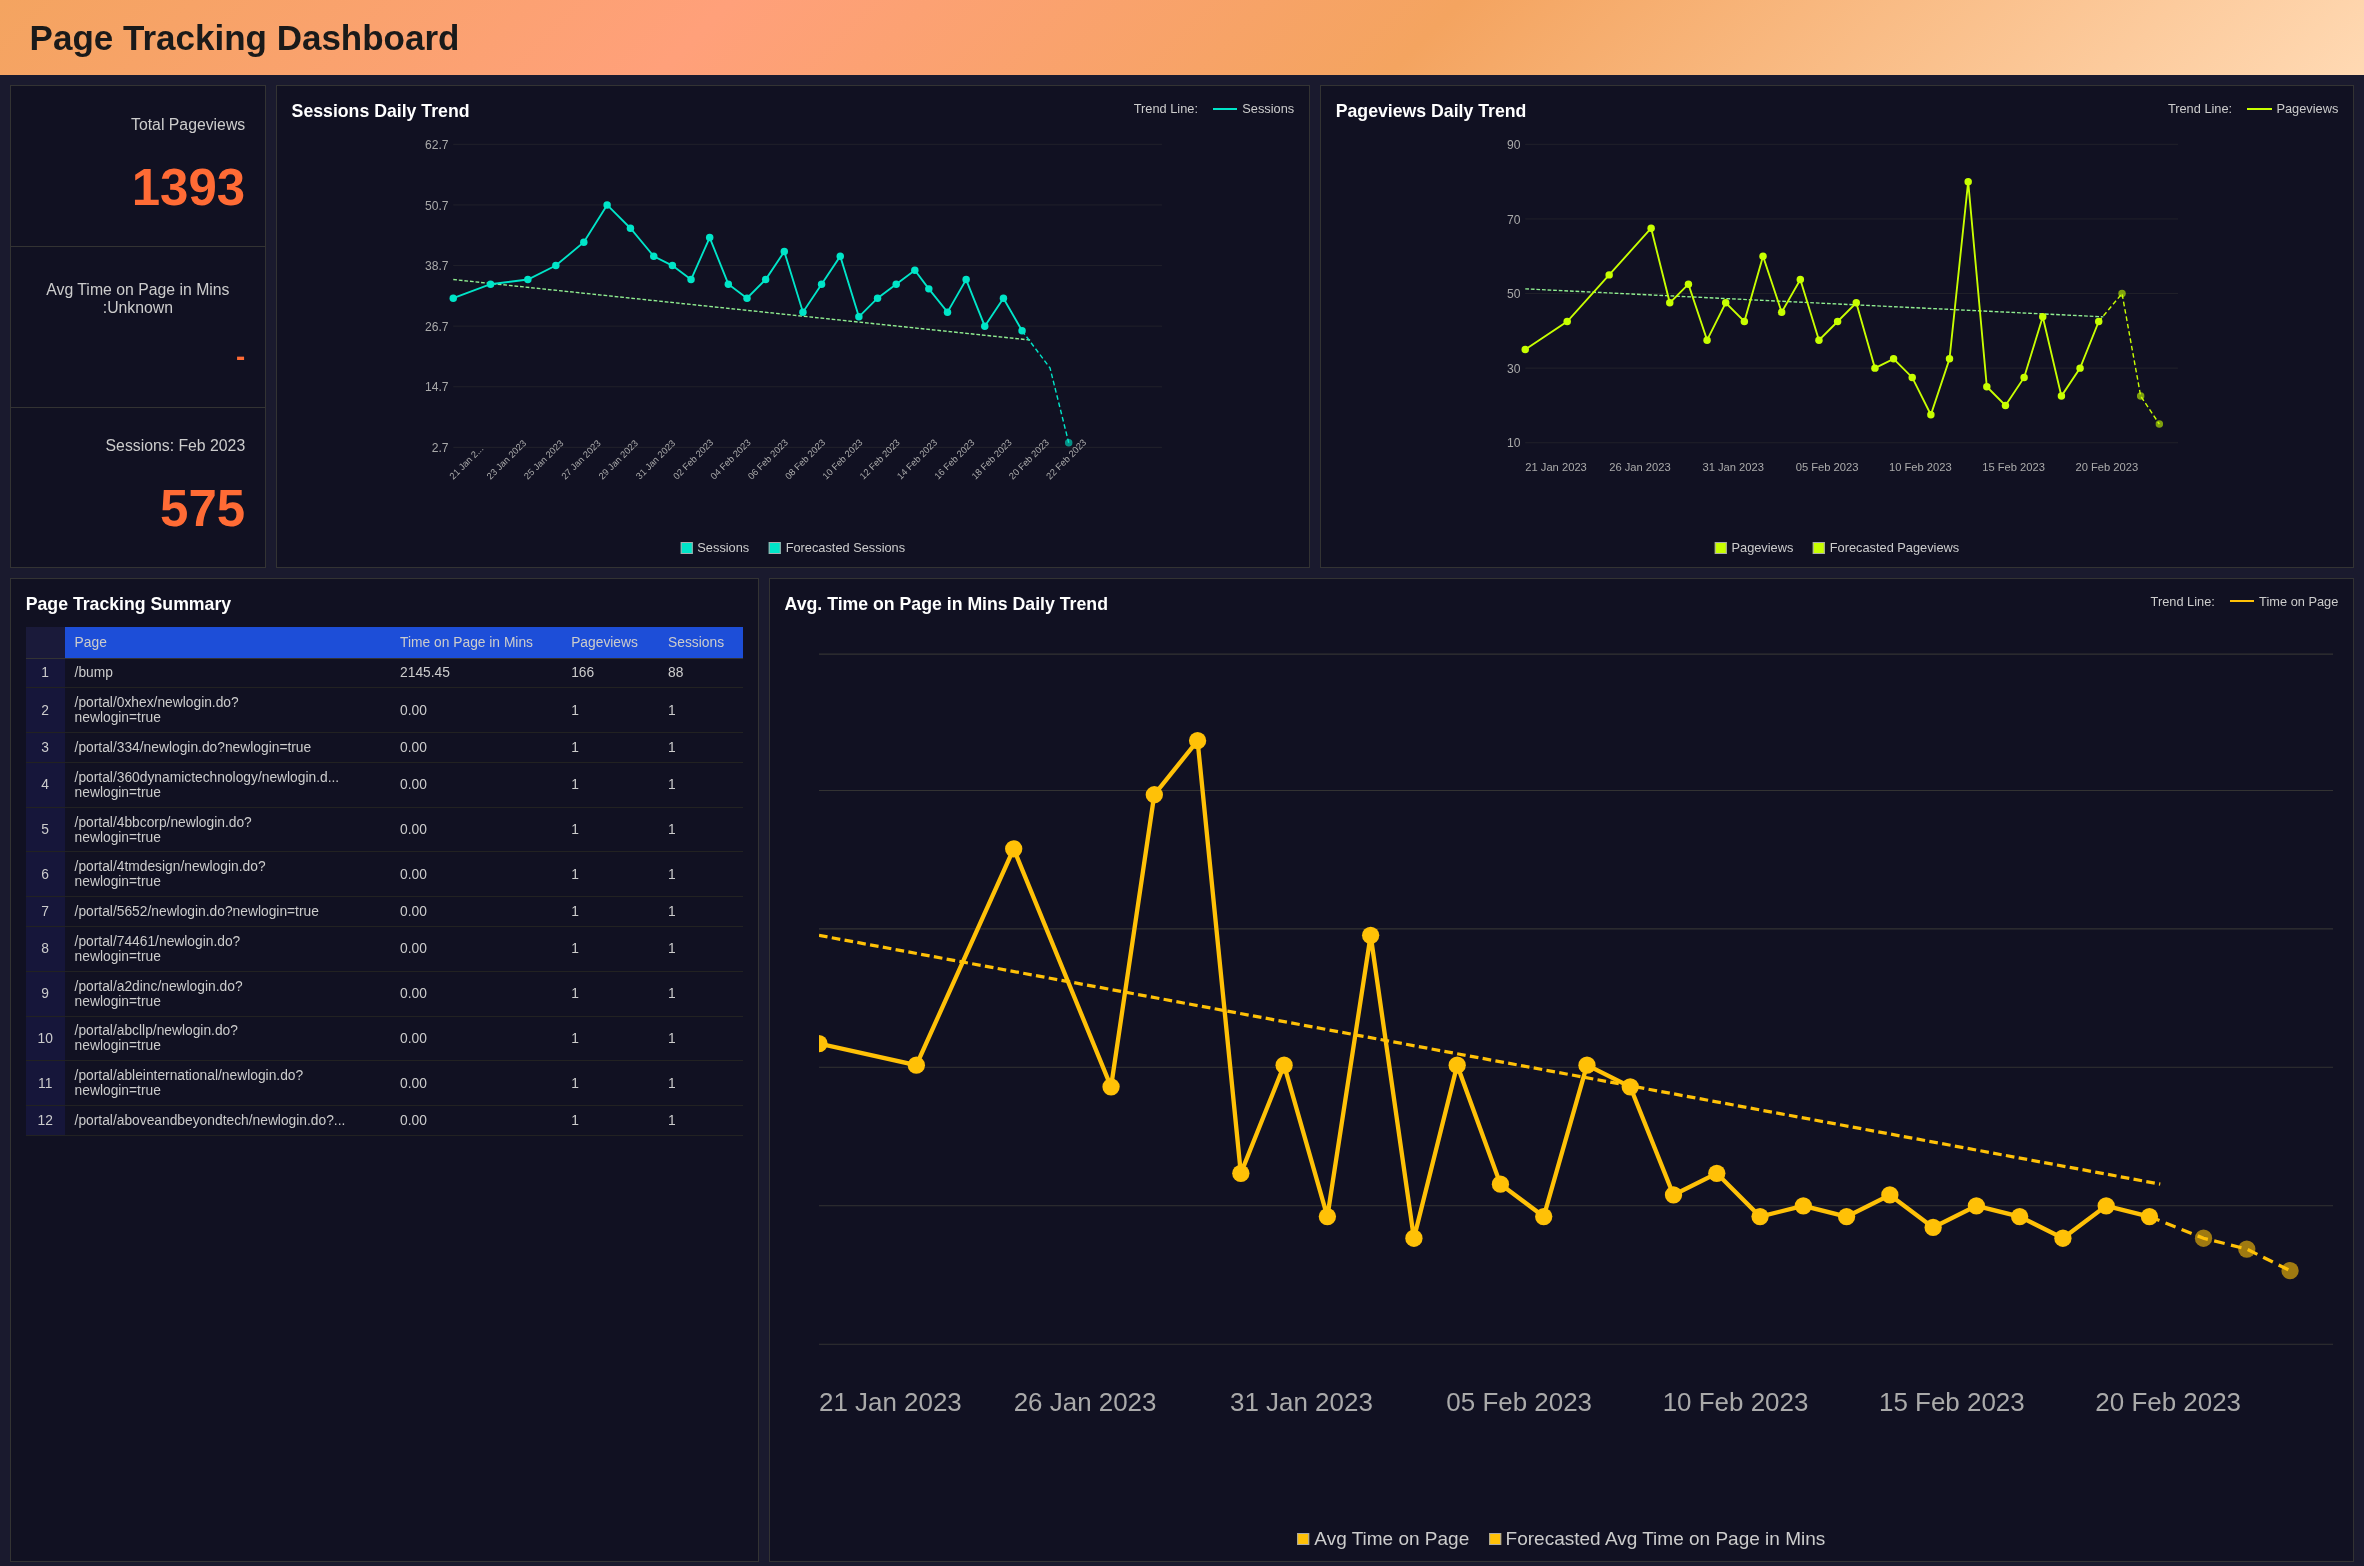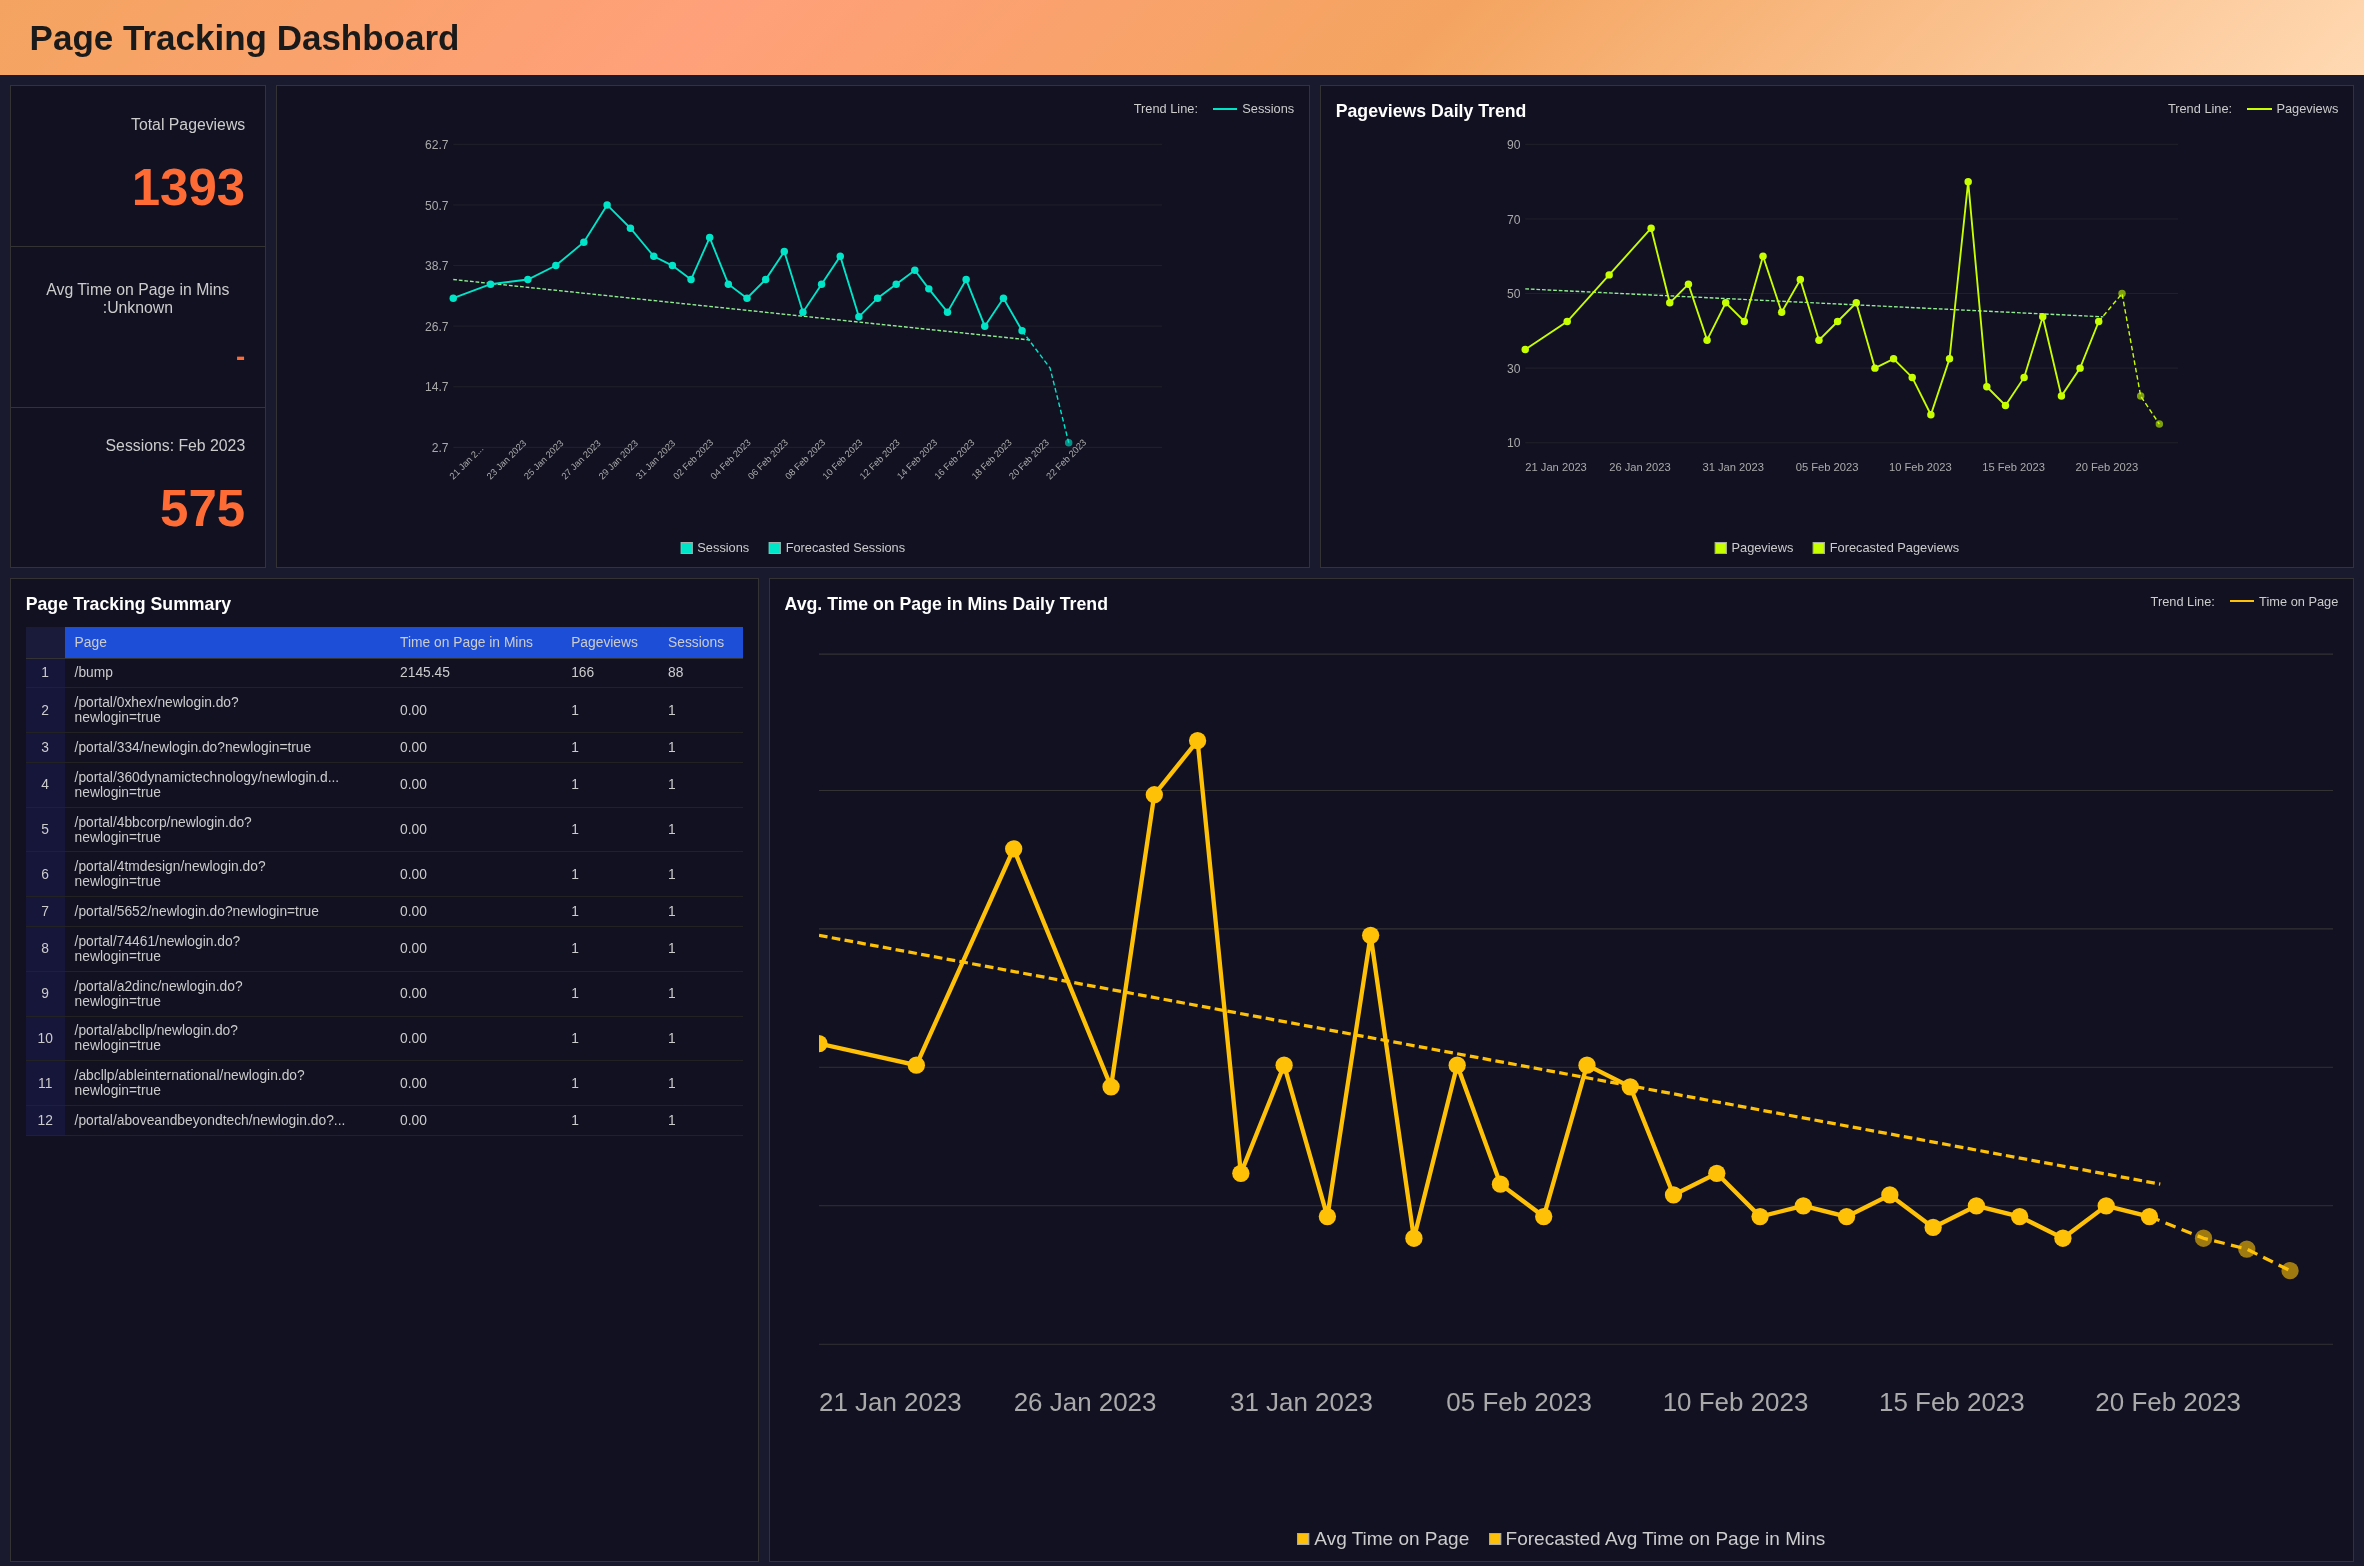--- a/index.html
+++ b/index.html
@@ -187,20 +187,21 @@
         <div class="stat-label">Avg Time on Page in Mins :Unknown</div>
         <div class="stat-dash">-</div>
       </div>
       <div class="stat-box">
         <div class="stat-label">Sessions: Feb 2023</div>
         <div class="stat-value">575</div>
       </div>
     </div>
 
     <div class="chart-panel">
+      <div class="chart-title">Sessions Daily Trend</div>
       <div class="chart-legend">
         <span>Trend Line:</span>
         <div class="legend-item">
           <div style="width:24.6px;height:2px;background:#00e5c8;"></div>
           <span>Sessions</span>
         </div>
       </div>
       <svg viewBox="0 0 760 400" style="position:absolute;top:49px;left:49px;right:19.7px;bottom:59px;width:calc(100% - 69px);height:calc(100% - 108px);">
 
         <text x="-5" y="15" fill="#aaa" font-size="13" text-anchor="end">62.7</text>
@@ -512,21 +513,21 @@
             <tr>
       <td class="col-num row-num">10</td>
       <td style="white-space:pre-line;">/portal/abcllp/newlogin.do?
 newlogin=true</td>
       <td>0.00</td>
       <td>1</td>
       <td>1</td>
     </tr>
             <tr>
       <td class="col-num row-num">11</td>
-      <td style="white-space:pre-line;">/abcllp/ableinternational/newlogin.do?
+      <td style="white-space:pre-line;">/portal/ableinternational/newlogin.do?
 newlogin=true</td>
       <td>0.00</td>
       <td>1</td>
       <td>1</td>
     </tr>
             <tr>
       <td class="col-num row-num">12</td>
       <td style="white-space:pre-line;">/portal/aboveandbeyondtech/newlogin.do?...</td>
       <td>0.00</td>
       <td>1</td>

